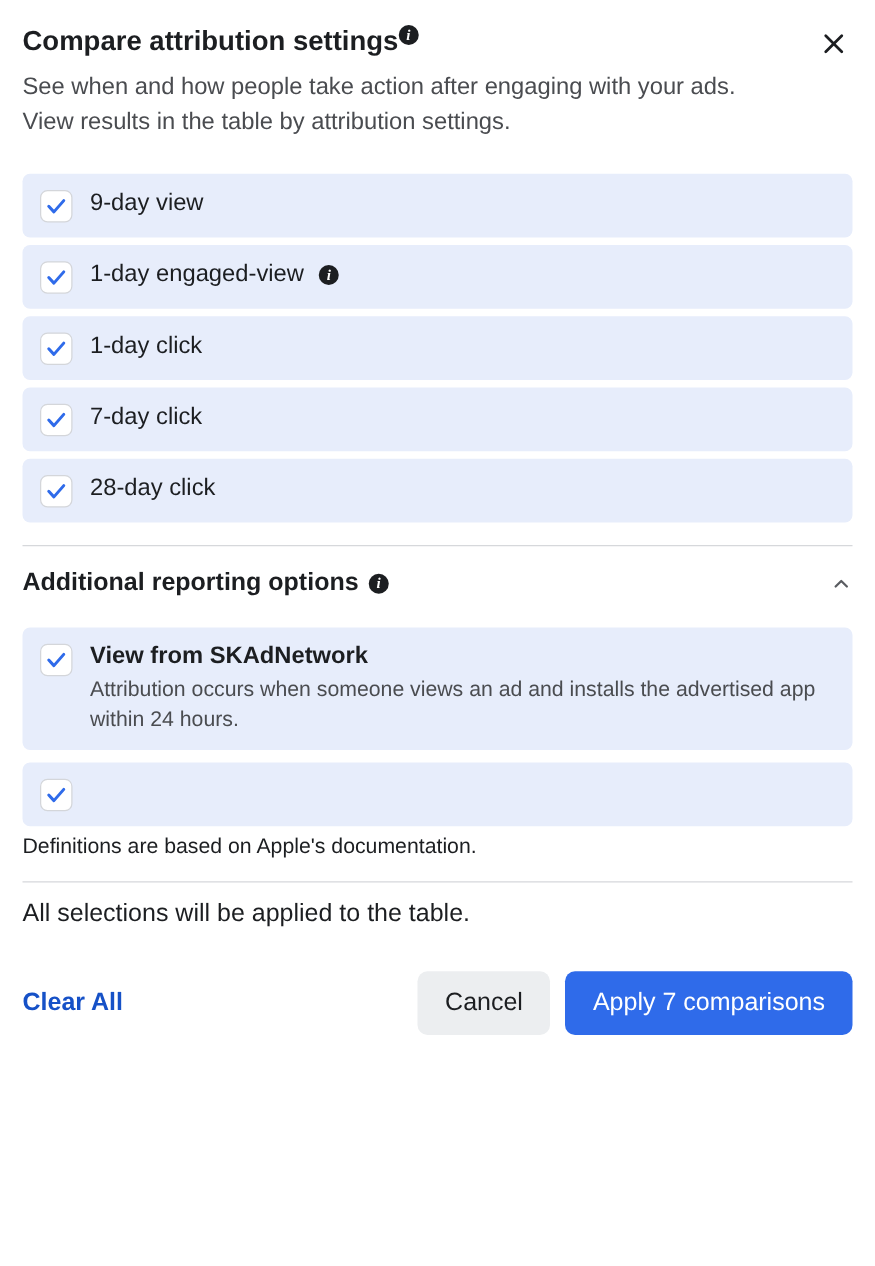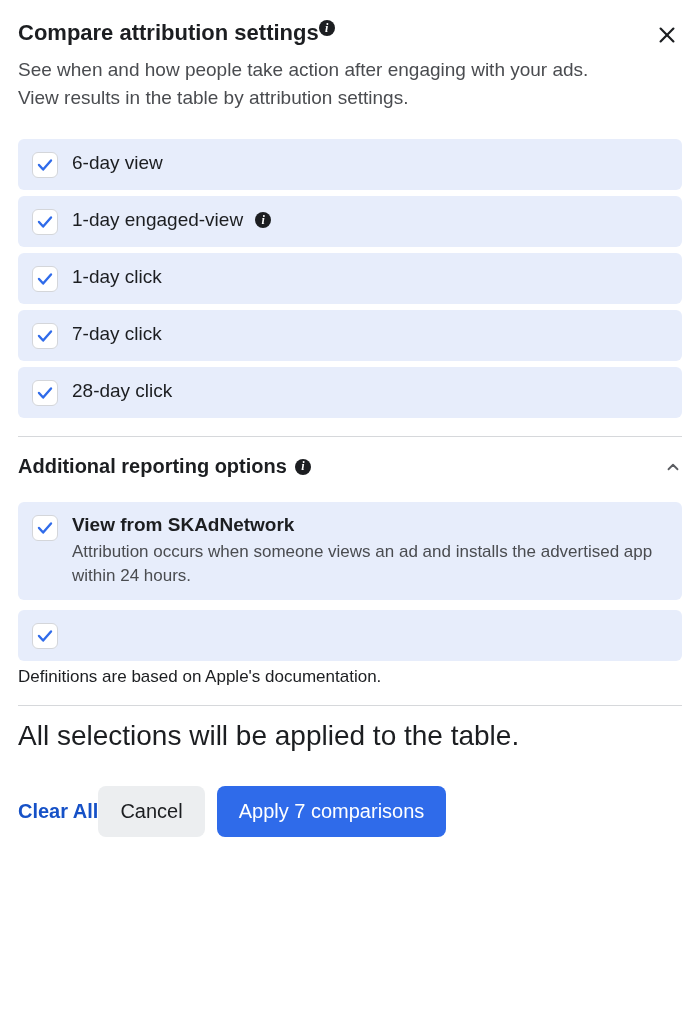--- a/index.html
+++ b/index.html
@@ -124,28 +124,28 @@
     font-size: 20px;
     font-weight: 700;
   }
   .chevron { width: 18px; height: 18px; }
   .note {
     font-size: 17px;
     color: #1c1e21;
     margin-top: 6px;
   }
   .summary-text {
-    font-size: 28px;
+    font-size: 20px;
     color: #1c1e21;
     margin-top: 4px;
   }
   .footer {
     display: flex;
     align-items: center;
-    justify-content: flex-start;
+    justify-content: space-between;
     margin-top: 34px;
   }
   .clear-link {
     background: none;
     border: none;
     color: #1651c7;
     font-size: 20px;
     font-weight: 600;
     cursor: pointer;
     padding: 0;
@@ -198,21 +198,21 @@
 </div>
 
 <div class="options-list">
   <div class="option-row">
     <div class="checkbox">
       <svg class="check-svg" viewBox="0 0 24 24" fill="none" stroke="#2f6bea" stroke-width="3.2" stroke-linecap="round" stroke-linejoin="round">
           <polyline points="4 12 9.5 18 20 6"></polyline>
         </svg>
     </div>
     <div class="option-label-wrap">
-      <span>6-day view</span>
+      <span>9-day view</span>
     </div>
   </div>
 
   <div class="option-row">
     <div class="checkbox">
       <svg class="check-svg" viewBox="0 0 24 24" fill="none" stroke="#2f6bea" stroke-width="3.2" stroke-linecap="round" stroke-linejoin="round">
           <polyline points="4 12 9.5 18 20 6"></polyline>
         </svg>
     </div>
     <div class="option-label-wrap">

